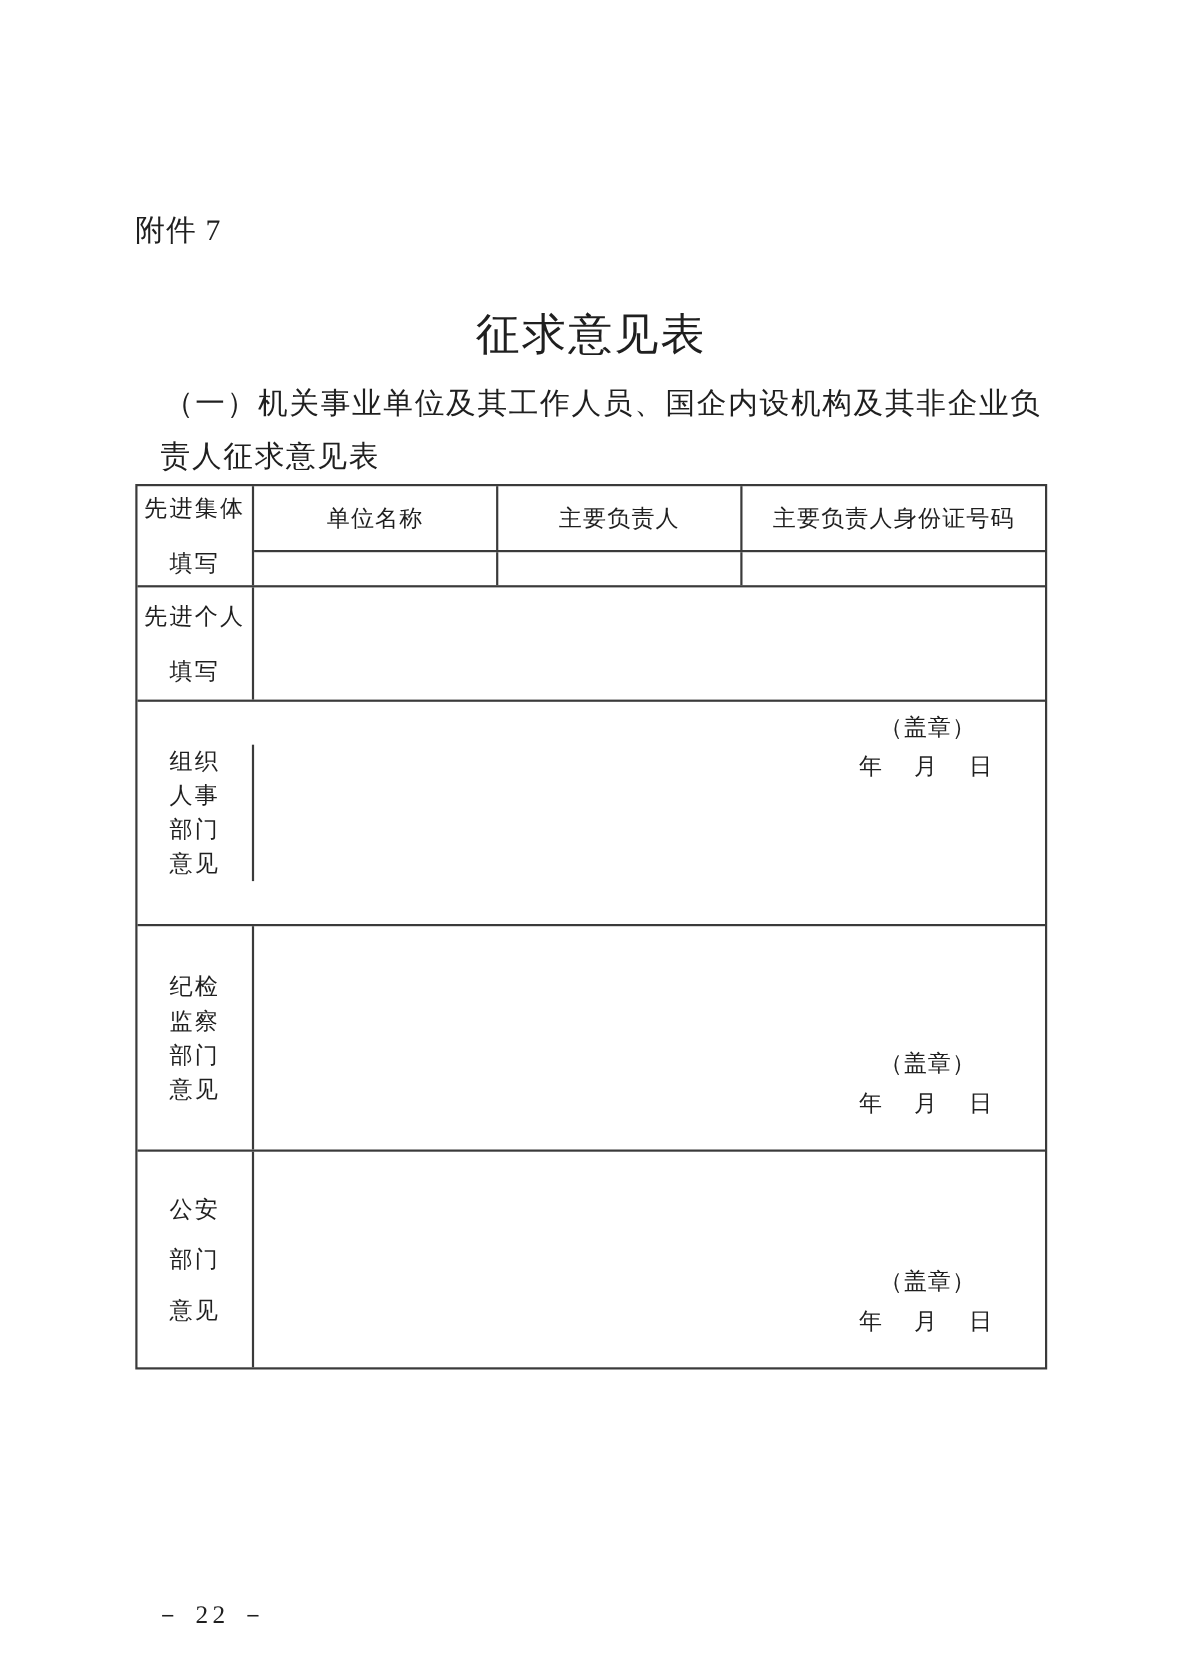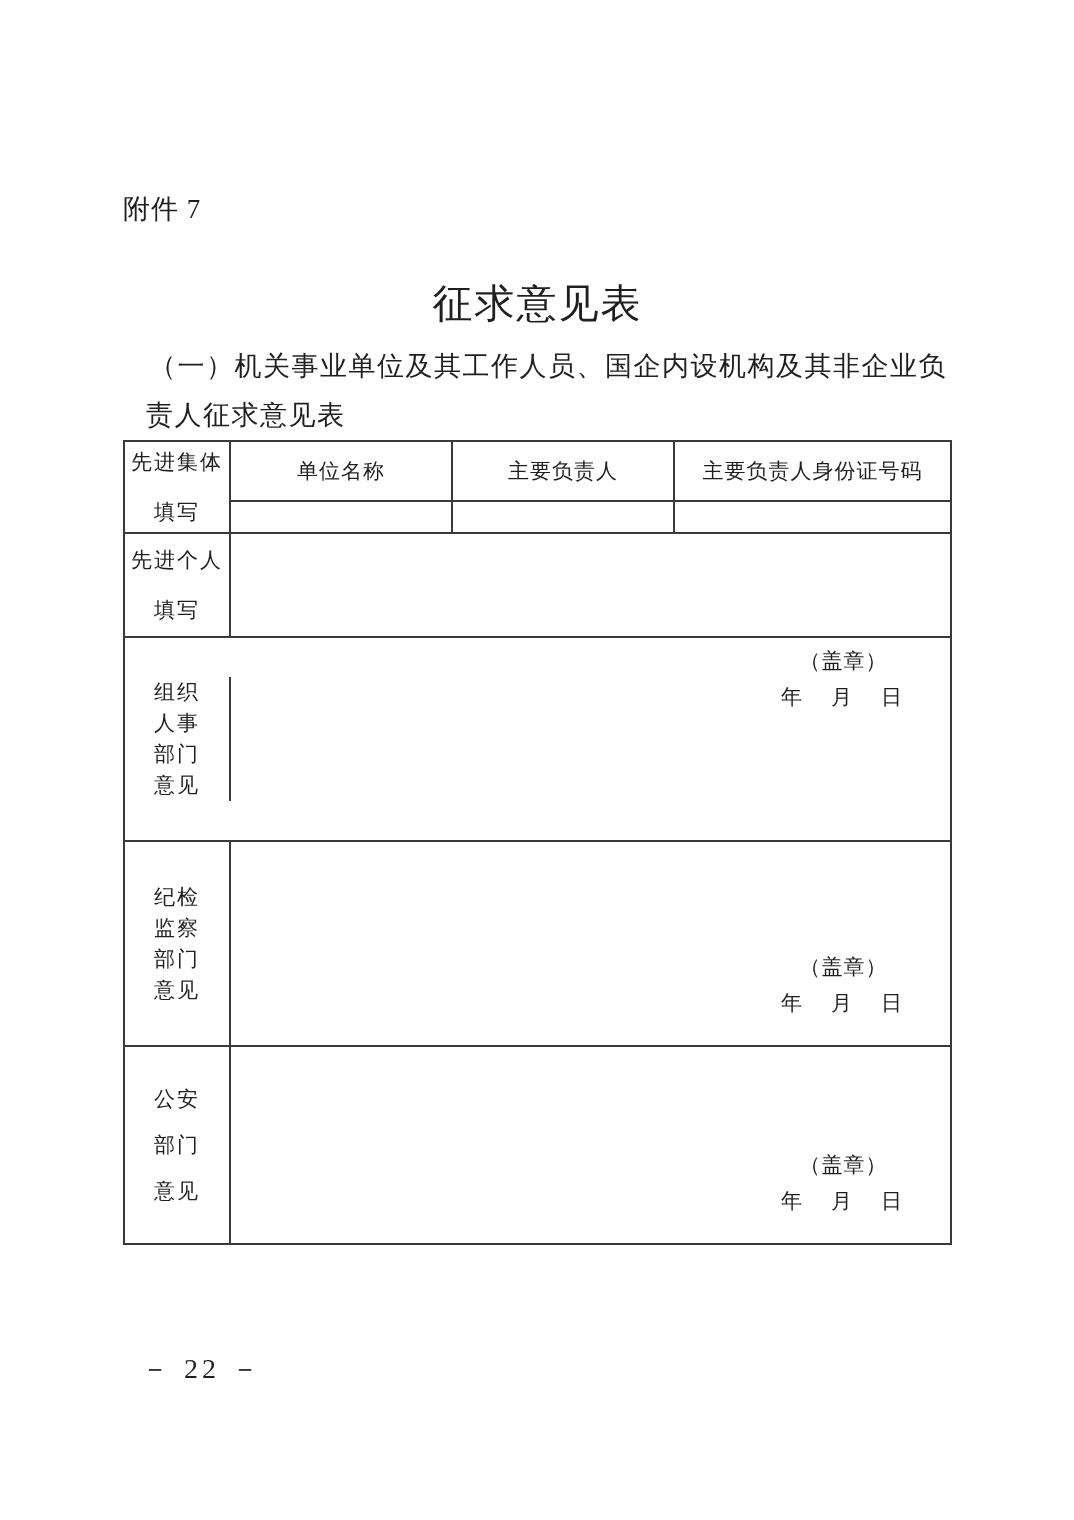--- a/index.html
+++ b/index.html
@@ -113,22 +113,22 @@
     bottom: 24px;
     text-align: center;
     line-height: 36px;
   }
   .stamp-block .seal { letter-spacing: 1px; }
   .stamp-block .date { letter-spacing: 4px; }
 
   .page-number {
     position: absolute;
     left: 141px;
-    top: 1350px;
-    font-size: 28px;
+    top: 1452px;
+    font-size: 23px;
     letter-spacing: 4px;
   }
 </style>
 </head>
 <body>
 
 <div class="page">
 
   <div class="attachment">附件 7</div>
 

